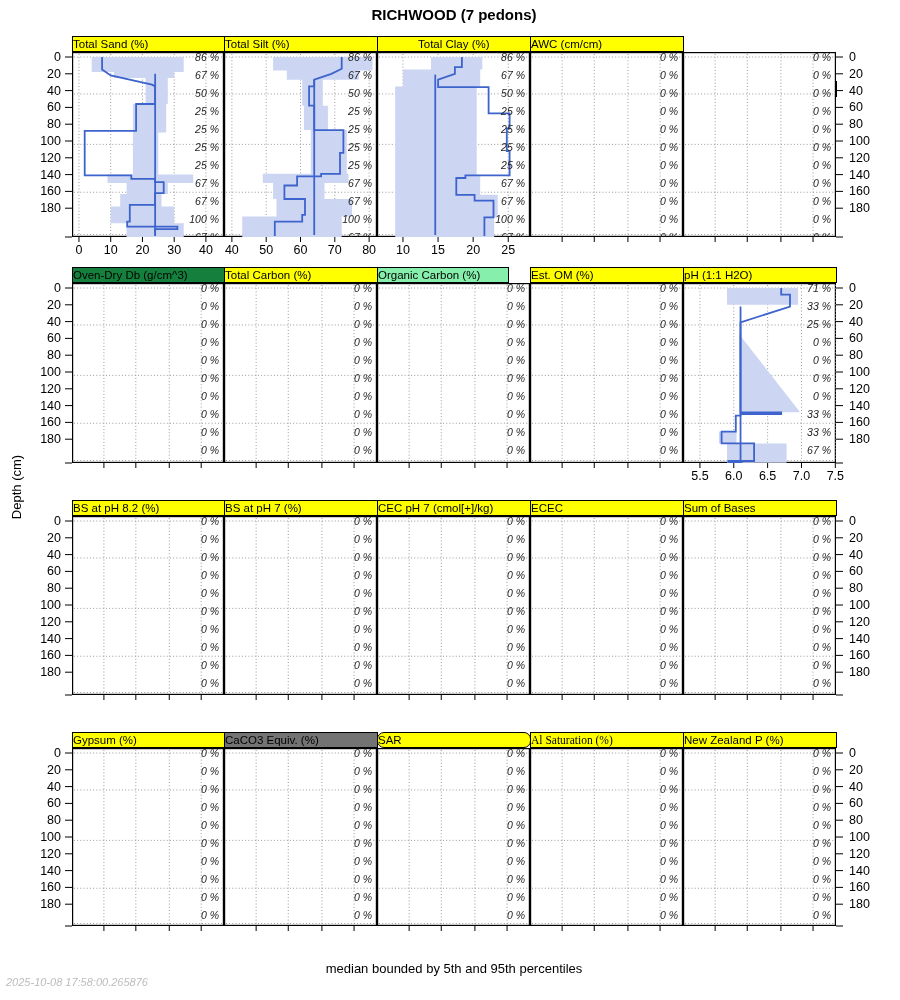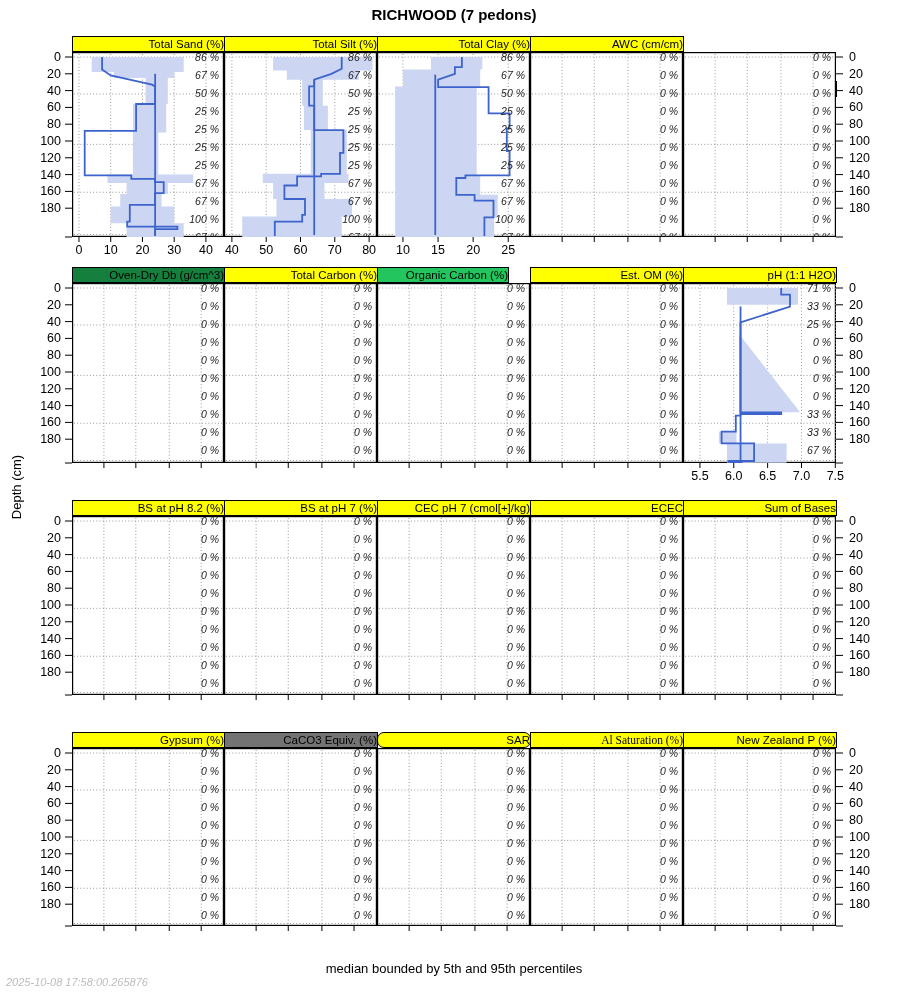--- a/index.html
+++ b/index.html
@@ -6,21 +6,21 @@
   #fig{position:relative;width:900px;height:1000px;background:#fff;overflow:hidden;
        font-family:"Liberation Sans","DejaVu Sans",sans-serif;}
   .title{position:absolute;left:72px;width:764px;top:6px;text-align:center;
          font-size:15px;font-weight:bold;color:#000;}
   .subtitle{position:absolute;left:72px;width:764px;top:961px;text-align:center;
             font-size:13px;color:#000;}
   .stamp{position:absolute;left:6px;top:976px;font-size:11px;font-style:italic;color:#bcbcbc;text-align:right;}
   .ylab{position:absolute;left:16px;top:487px;transform:translate(-50%,-50%) rotate(-90deg);
         font-size:13px;color:#000;white-space:nowrap;}
   .strip{position:absolute;height:16px;box-sizing:border-box;border:1px solid #000;
-         background:#ffff00;text-align:right;font-size:11.5px;line-height:14px;color:#000;
+         background:#ffff00;text-align:left;font-size:11.5px;line-height:14px;color:#000;
          overflow:hidden;}
   .panel{position:absolute;display:block;}
   svg text{font-family:"Liberation Sans","DejaVu Sans",sans-serif;}
 </style>
 </head>
 <body>
 
 <div id="fig">
   <div class="title">RICHWOOD (7 pedons)</div>
   <div class="ylab">Depth (cm)</div>
@@ -347,21 +347,21 @@
       <text x="148" y="44.62" text-anchor="end" font-size="10.5" font-style="italic" fill="#222222">50 %</text>
       <text x="148" y="62.68" text-anchor="end" font-size="10.5" font-style="italic" fill="#222222">25 %</text>
       <text x="148" y="80.74" text-anchor="end" font-size="10.5" font-style="italic" fill="#222222">25 %</text>
       <text x="148" y="98.8" text-anchor="end" font-size="10.5" font-style="italic" fill="#222222">25 %</text>
       <text x="148" y="116.86" text-anchor="end" font-size="10.5" font-style="italic" fill="#222222">25 %</text>
       <text x="148" y="134.92000000000002" text-anchor="end" font-size="10.5" font-style="italic" fill="#222222">67 %</text>
       <text x="148" y="152.98" text-anchor="end" font-size="10.5" font-style="italic" fill="#222222">67 %</text>
       <text x="148" y="171.04" text-anchor="end" font-size="10.5" font-style="italic" fill="#222222">100 %</text>
       <text x="148" y="189.1" text-anchor="end" font-size="10.5" font-style="italic" fill="#222222">67 %</text>
     </svg>
-    <div class="strip" style="left: 377px; top: 36px; width: 154px; background: rgb(255, 255, 0);">Total Clay (%)</div>
+    <div class="strip" style="left: 377px; top: 36px; width: 154px; background: rgb(255, 255, 0); padding-left: 40px;">Total Clay (%)</div>
     <svg width="153" height="185" class="panel" style="left: 377px; top: 52px;">
       <rect x="0.6" y="0.6" width="151.8" height="183.8" fill="#fff" stroke="#000" stroke-width="1.2"></rect>
       <line x1="25.967889908256883" y1="2" x2="25.967889908256883" y2="183" stroke="#999999" stroke-width="1" stroke-dasharray="1 2.2"></line>
       <line x1="61.05963302752293" y1="2" x2="61.05963302752293" y2="183" stroke="#999999" stroke-width="1" stroke-dasharray="1 2.2"></line>
       <line x1="96.15137614678898" y1="2" x2="96.15137614678898" y2="183" stroke="#999999" stroke-width="1" stroke-dasharray="1 2.2"></line>
       <line x1="131.24311926605503" y1="2" x2="131.24311926605503" y2="183" stroke="#999999" stroke-width="1" stroke-dasharray="1 2.2"></line>
       <line x1="2" y1="5" x2="151" y2="5" stroke="#999999" stroke-width="1" stroke-dasharray="1 2.2"></line>
       <line x1="2" y1="41.96" x2="151" y2="41.96" stroke="#999999" stroke-width="1" stroke-dasharray="1 2.2"></line>
       <line x1="2" y1="92.36" x2="151" y2="92.36" stroke="#999999" stroke-width="1" stroke-dasharray="1 2.2"></line>
       <line x1="2" y1="140.24" x2="151" y2="140.24" stroke="#999999" stroke-width="1" stroke-dasharray="1 2.2"></line>
@@ -470,21 +470,21 @@
       <text x="148" y="44.62" text-anchor="end" font-size="10.5" font-style="italic" fill="#222222">0 %</text>
       <text x="148" y="62.68" text-anchor="end" font-size="10.5" font-style="italic" fill="#222222">0 %</text>
       <text x="148" y="80.74" text-anchor="end" font-size="10.5" font-style="italic" fill="#222222">0 %</text>
       <text x="148" y="98.8" text-anchor="end" font-size="10.5" font-style="italic" fill="#222222">0 %</text>
       <text x="148" y="116.86" text-anchor="end" font-size="10.5" font-style="italic" fill="#222222">0 %</text>
       <text x="148" y="134.92000000000002" text-anchor="end" font-size="10.5" font-style="italic" fill="#222222">0 %</text>
       <text x="148" y="152.98" text-anchor="end" font-size="10.5" font-style="italic" fill="#222222">0 %</text>
       <text x="148" y="171.04" text-anchor="end" font-size="10.5" font-style="italic" fill="#222222">0 %</text>
       <text x="148" y="189.1" text-anchor="end" font-size="10.5" font-style="italic" fill="#222222">0 %</text>
     </svg>
-    <div class="strip" style="left: 377px; top: 267px; width: 132px; background: #22c55e;">Organic Carbon (%)</div>
+    <div class="strip" style="left: 377px; top: 267px; width: 132px; background: #86efac;">Organic Carbon (%)</div>
     <svg width="153" height="180" class="panel" style="left: 377px; top: 283px;">
       <rect x="0.6" y="0.6" width="151.8" height="178.8" fill="#fff" stroke="#000" stroke-width="1.2"></rect>
       <line x1="32.129999999999995" y1="2" x2="32.129999999999995" y2="178" stroke="#999999" stroke-width="1" stroke-dasharray="1 2.2"></line>
       <line x1="64.25999999999999" y1="2" x2="64.25999999999999" y2="178" stroke="#999999" stroke-width="1" stroke-dasharray="1 2.2"></line>
       <line x1="97.92" y1="2" x2="97.92" y2="178" stroke="#999999" stroke-width="1" stroke-dasharray="1 2.2"></line>
       <line x1="130.04999999999998" y1="2" x2="130.04999999999998" y2="178" stroke="#999999" stroke-width="1" stroke-dasharray="1 2.2"></line>
       <line x1="2" y1="5" x2="151" y2="5" stroke="#999999" stroke-width="1" stroke-dasharray="1 2.2"></line>
       <line x1="2" y1="41.96" x2="151" y2="41.96" stroke="#999999" stroke-width="1" stroke-dasharray="1 2.2"></line>
       <line x1="2" y1="92.36" x2="151" y2="92.36" stroke="#999999" stroke-width="1" stroke-dasharray="1 2.2"></line>
       <line x1="2" y1="140.24" x2="151" y2="140.24" stroke="#999999" stroke-width="1" stroke-dasharray="1 2.2"></line>

